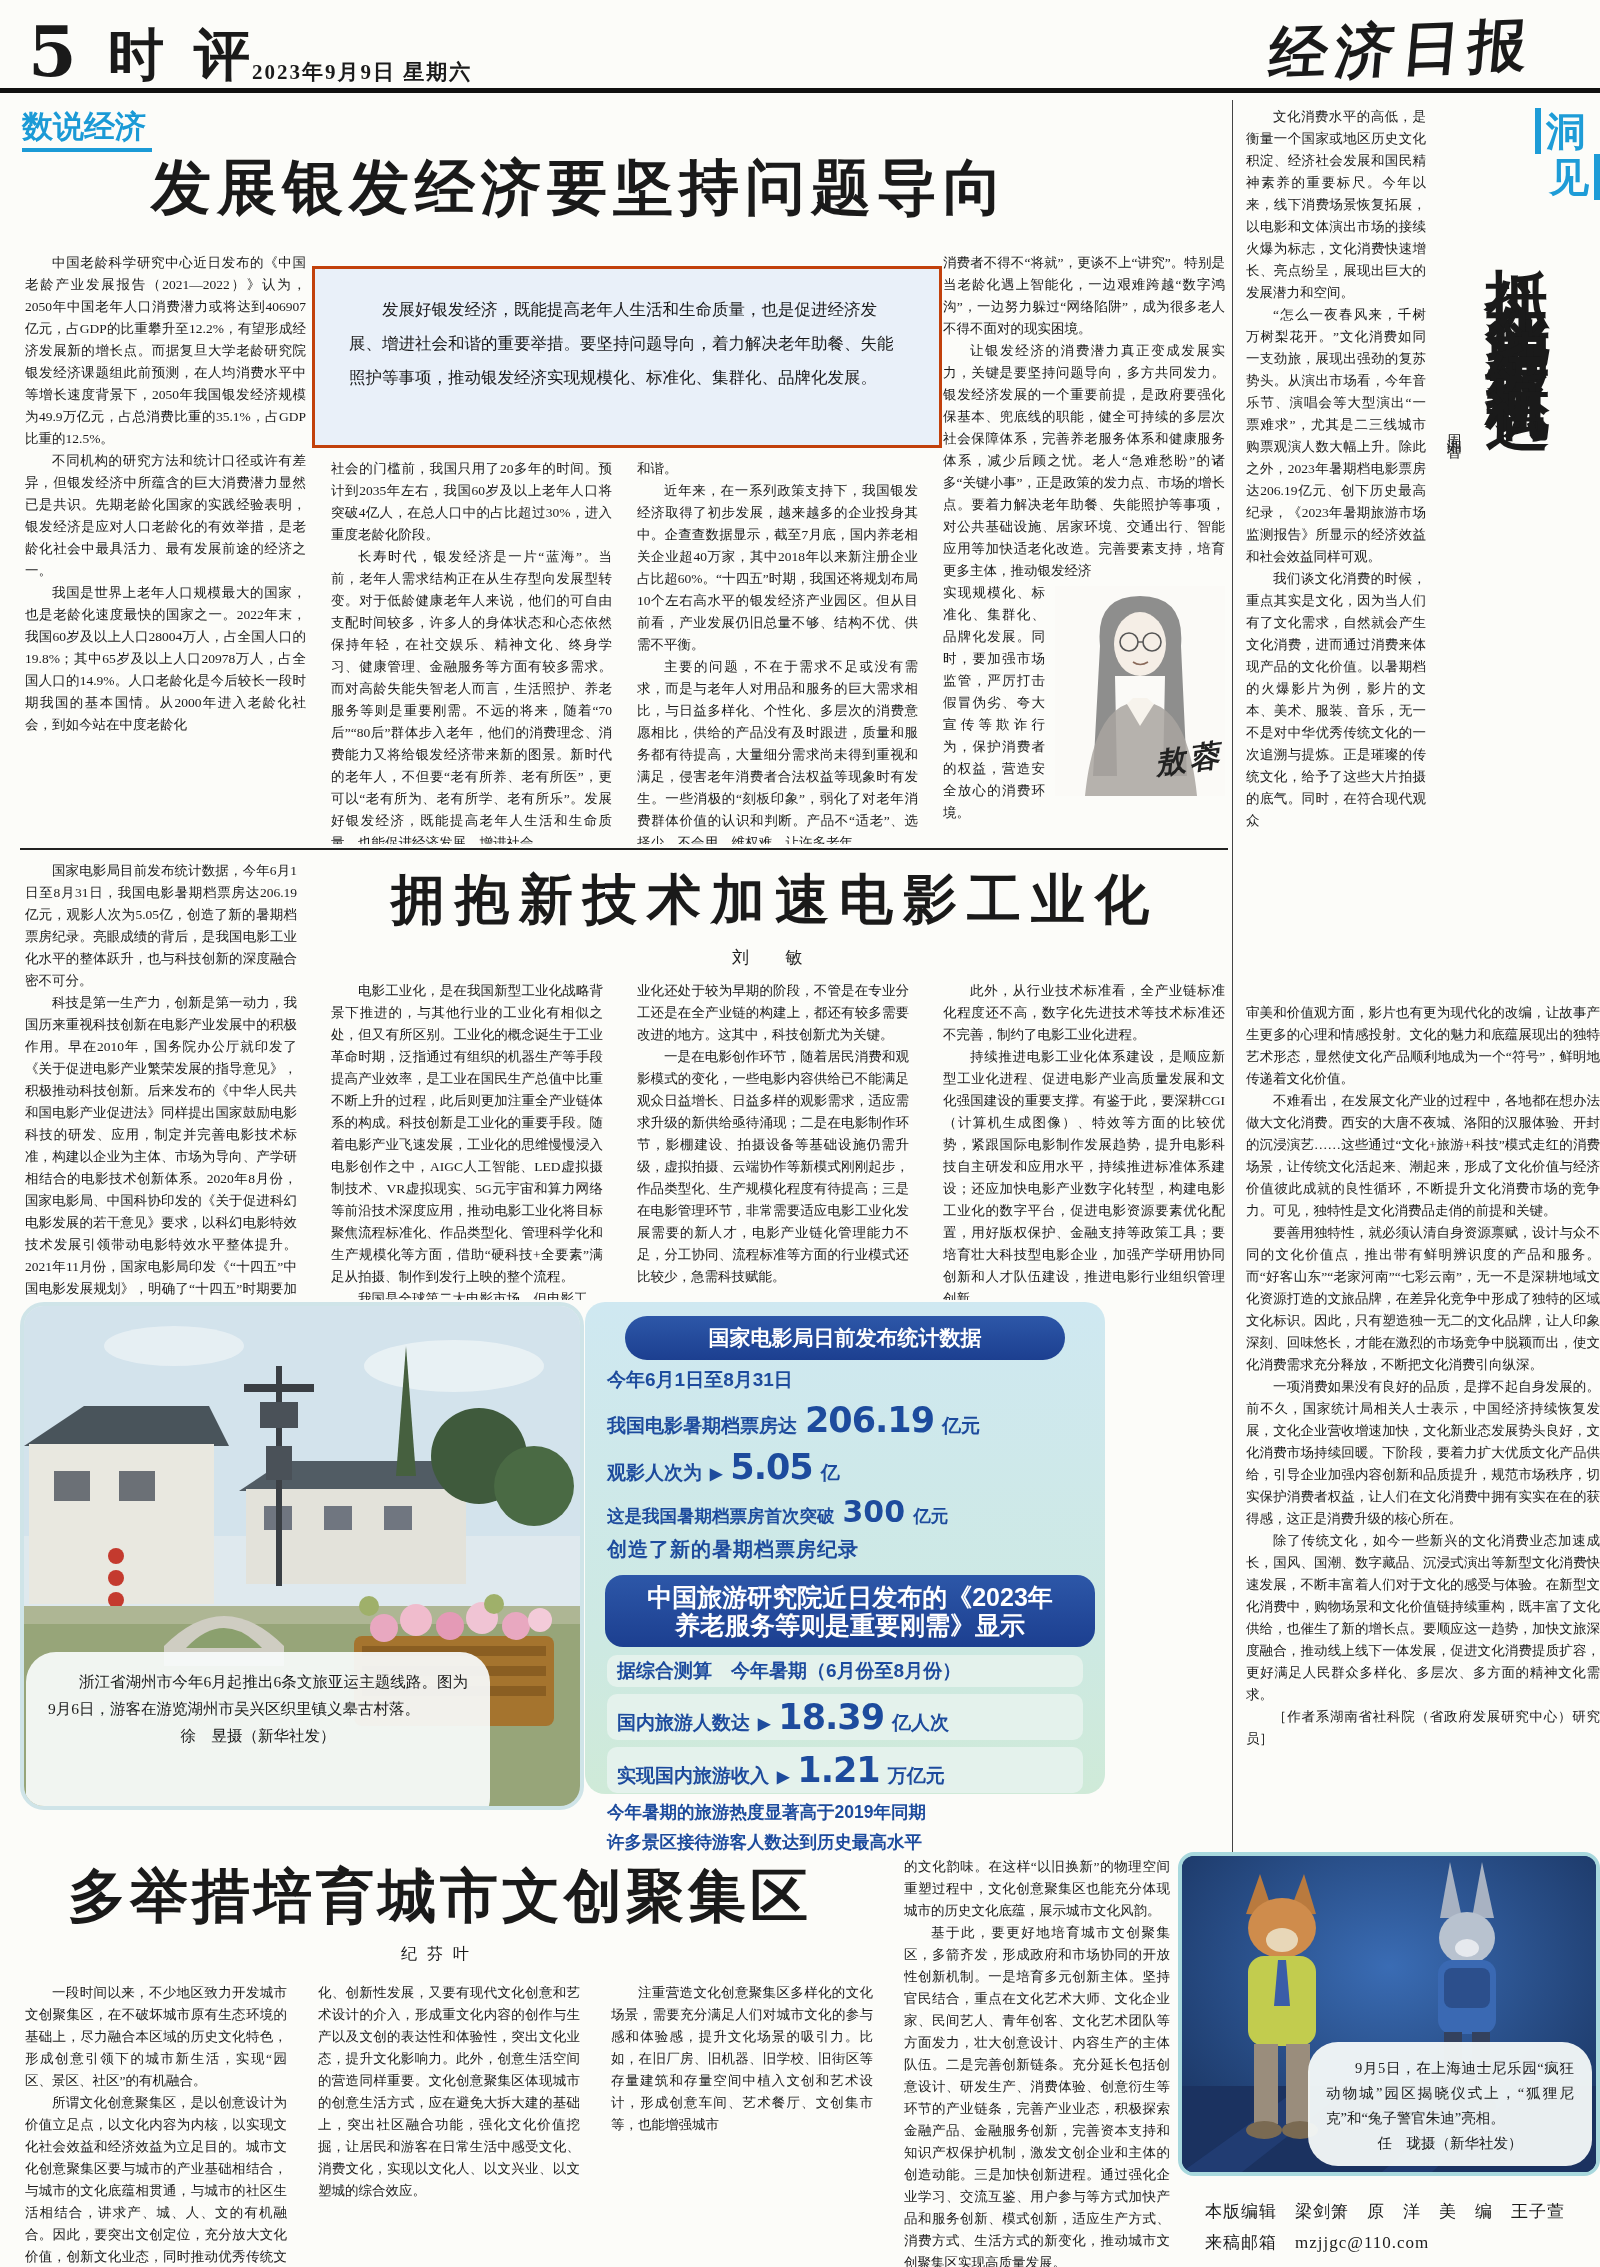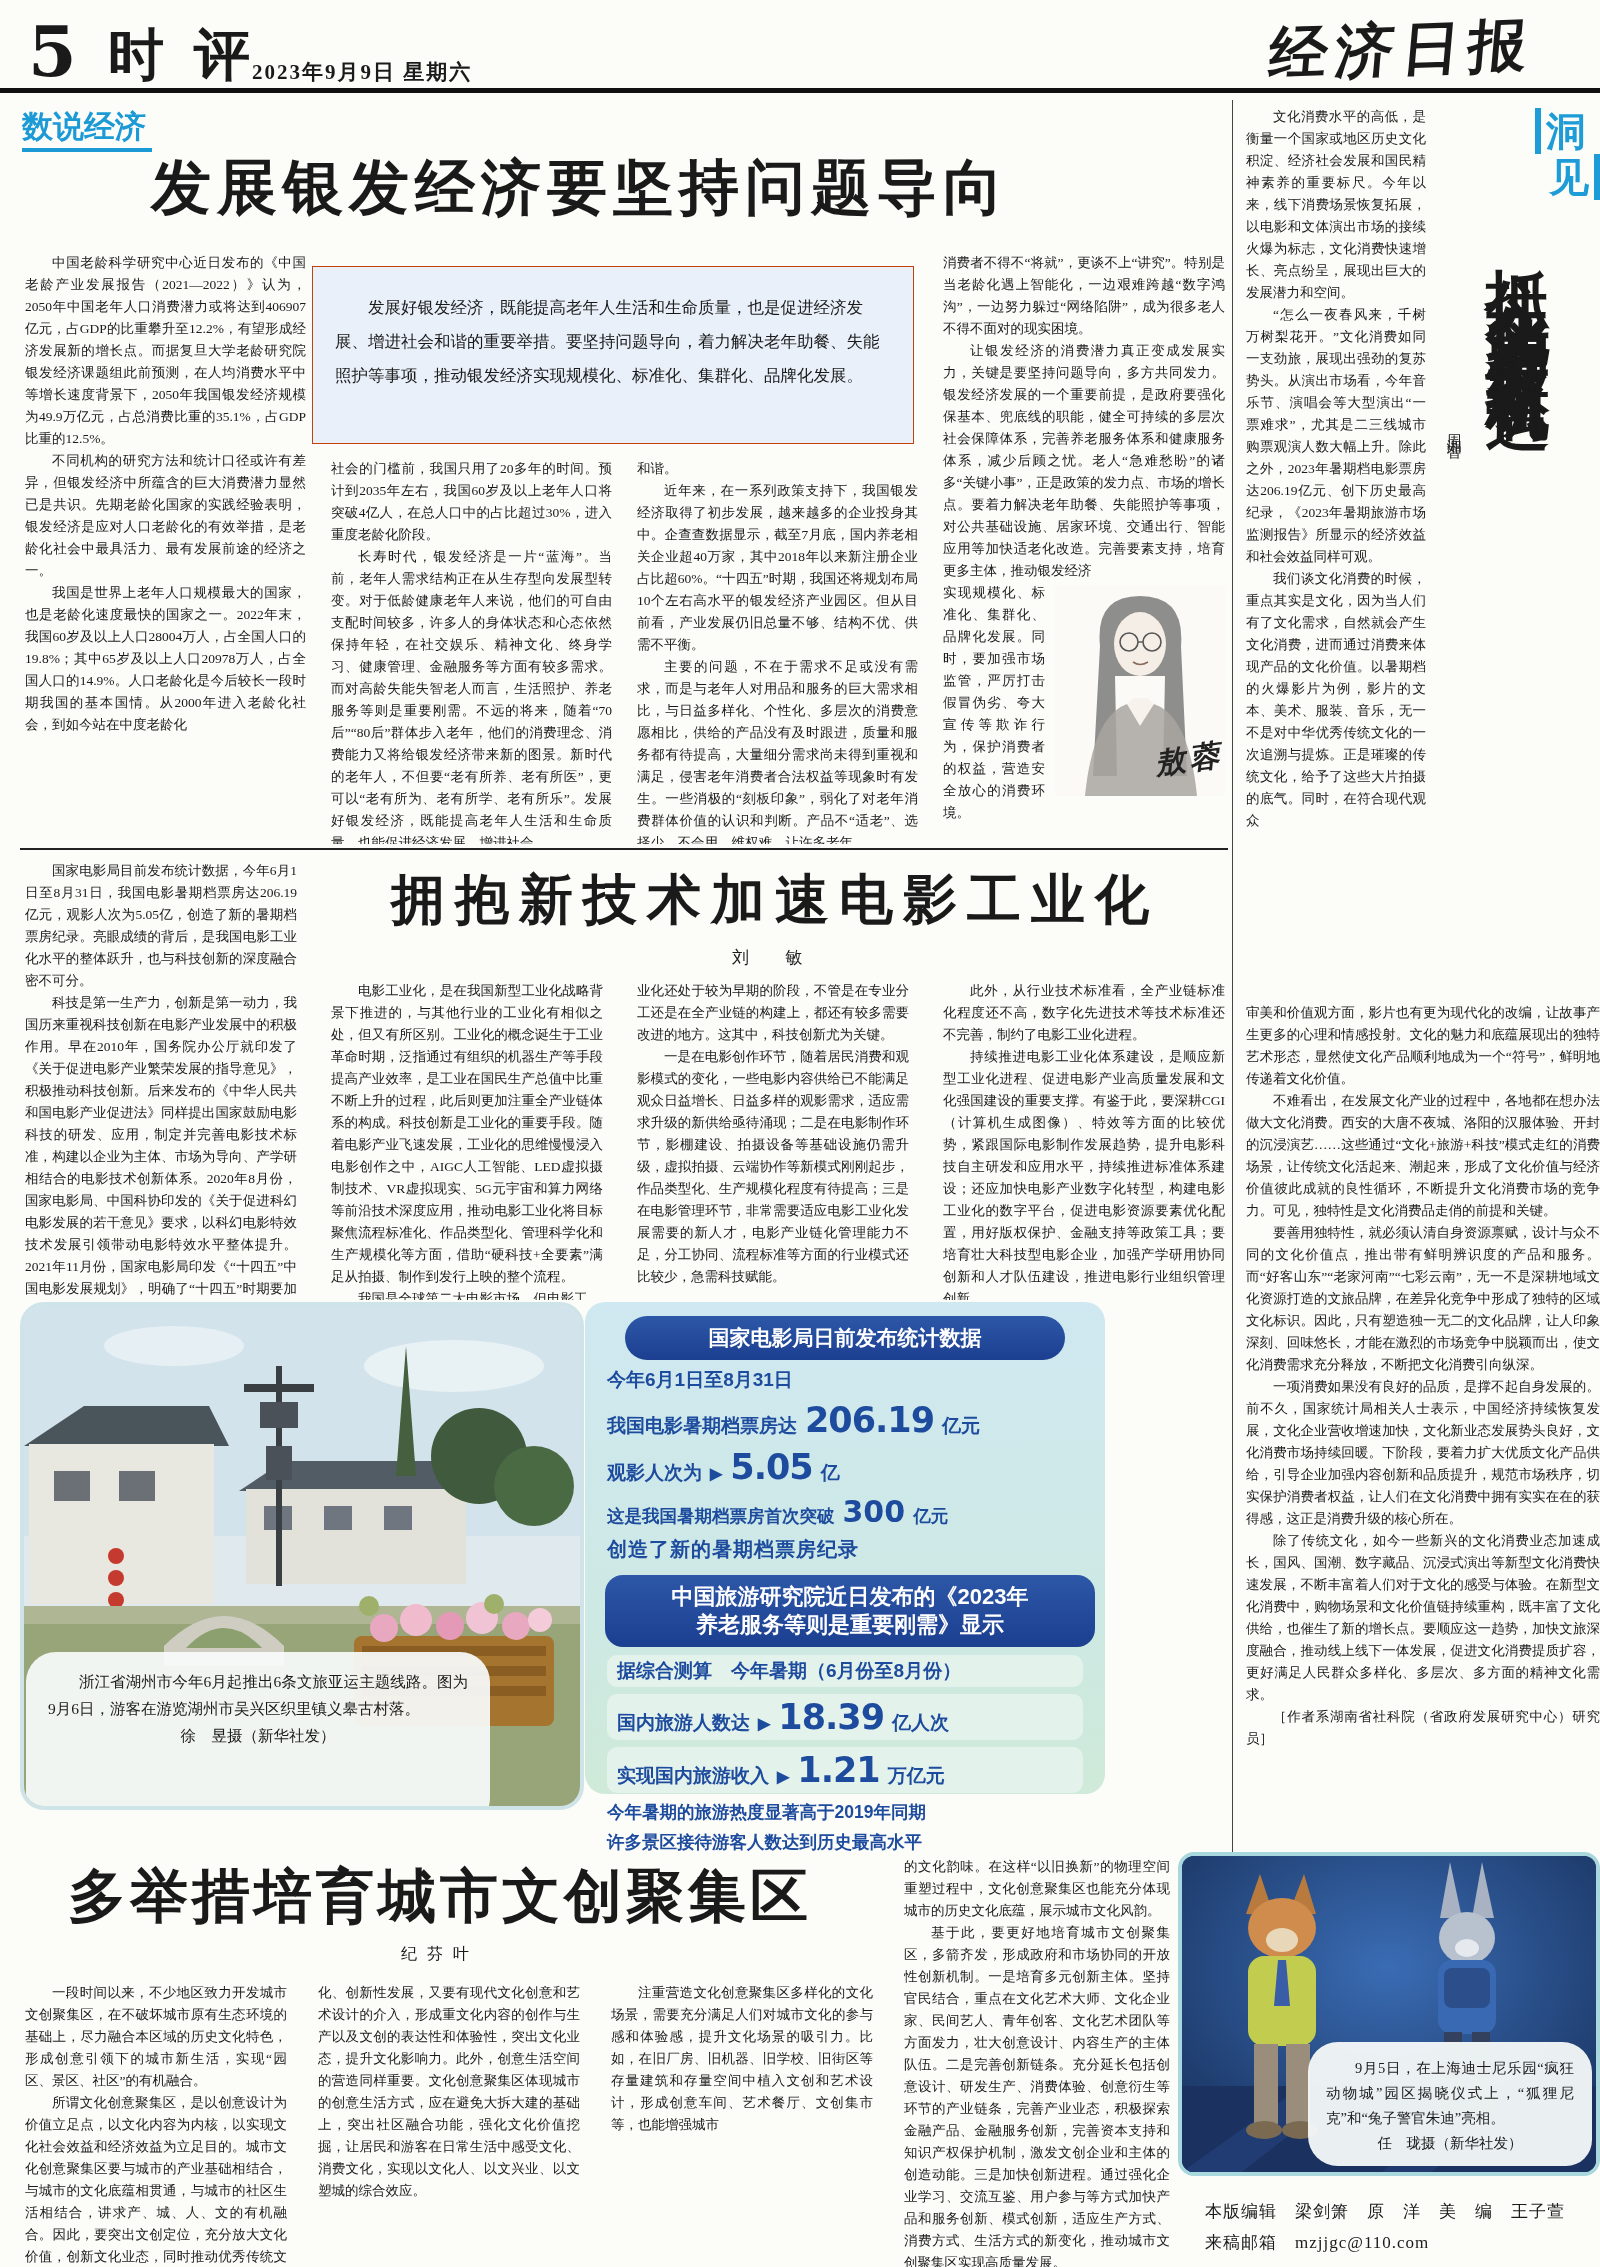--- a/index.html
+++ b/index.html
@@ -19,22 +19,22 @@
   #a1hl{left:60px;top:148px;width:1040px;text-align:center;font-family:"Liberation Sans",sans-serif;
         font-weight:900;font-size:60px;letter-spacing:6px;}
   #a1{left:25px;top:252px;width:1200px;height:592px;}
   .bcol{position:absolute;text-align:justify;overflow:hidden;font-size:13.5px;line-height:22px;}
   .bcol p{margin:0;text-indent:2em;}
   .bcol p.cont{text-indent:0;}
   #a1c1{left:0;top:0;width:281px;height:592px;}
   #a1c2{left:306px;top:206px;width:281px;height:386px;}
   #a1c3{left:612px;top:206px;width:281px;height:386px;}
   #a1c4{left:918px;top:0;width:282px;height:592px;}
-  #introbox{left:287px;top:14px;width:556px;height:128px;background:#e9f0f9;border:1px solid #c2410c;
-            padding:24px 22px;font-size:16.5px;line-height:34px;}
+  #introbox{left:287px;top:14px;width:556px;height:128px;background:#e9f0f9;border:3px solid #c2410c;
+            padding:24px 34px;font-size:16.5px;line-height:34px;}
   #introbox p{margin:0;text-indent:2em;}
   #portrait{float:right;width:170px;height:210px;margin:4px 0 0 10px;position:relative;background:#fbfaf7;}
   #sig{position:absolute;right:2px;bottom:26px;font-size:30px;font-style:italic;font-weight:700;
        transform:rotate(-8deg);color:#222;letter-spacing:4px;}
   #rule2{left:20px;top:848px;width:1208px;height:2px;background:#222;}
   
   #film{left:25px;top:860px;width:1200px;height:440px;}
   #fhl{position:absolute;left:300px;top:4px;width:900px;text-align:center;
        font-weight:900;font-size:54px;letter-spacing:10px;font-family:"Liberation Serif",serif;}
   #fby{position:absolute;left:300px;top:86px;width:900px;text-align:center;font-size:17px;letter-spacing:16px;}
@@ -68,21 +68,21 @@
           border-radius:30px 30px 26px 30px;padding:14px 18px 10px;font-size:14.5px;line-height:25px;text-align:justify;}
   #discap p{margin:0;text-indent:2em;}
   #discap .cred{text-indent:0;text-align:center;}
   
   #stats{left:585px;top:1302px;width:520px;height:492px;border-radius:20px;
          background:linear-gradient(180deg,#cfe8f1 0%,#cde9e2 70%,#cfead8 100%);
          padding:14px 20px;box-sizing:border-box;font-family:"Liberation Sans",sans-serif;color:#1d4b9d;}
   .pill{background:linear-gradient(180deg,#2d57a8,#1c3f90);color:#fff;border-radius:26px;
         text-align:center;font-weight:800;}
   #spill1{width:440px;margin:0 auto;font-size:21px;line-height:44px;height:44px;}
-  #spill2{width:478px;margin:12px auto 8px;font-size:22px;line-height:28px;padding:8px 6px;border-radius:18px;}
+  #spill2{width:478px;margin:12px auto 8px;font-size:25px;line-height:28px;padding:8px 6px;border-radius:18px;}
   .srow{margin:7px 2px;font-size:19px;font-weight:700;display:flex;align-items:baseline;gap:8px;}
   .bignum{font-size:35px;font-weight:900;font-family:"DejaVu Sans",sans-serif;letter-spacing:-1px;}
   .midnum{font-size:30px;font-weight:900;font-family:"DejaVu Sans",sans-serif;}
   .arrow{font-size:16px;}
   .lightrow{background:#e4f2ec;border-radius:10px;padding:3px 10px;}
   .noterow{font-size:17.5px;font-weight:700;margin:6px 2px;}
   
   #a3{left:25px;top:1852px;width:1145px;height:415px;}
   #a3hl{position:absolute;left:10px;top:6px;width:810px;text-align:center;
         font-family:"Liberation Sans",sans-serif;font-weight:900;font-size:58px;letter-spacing:4px;}

